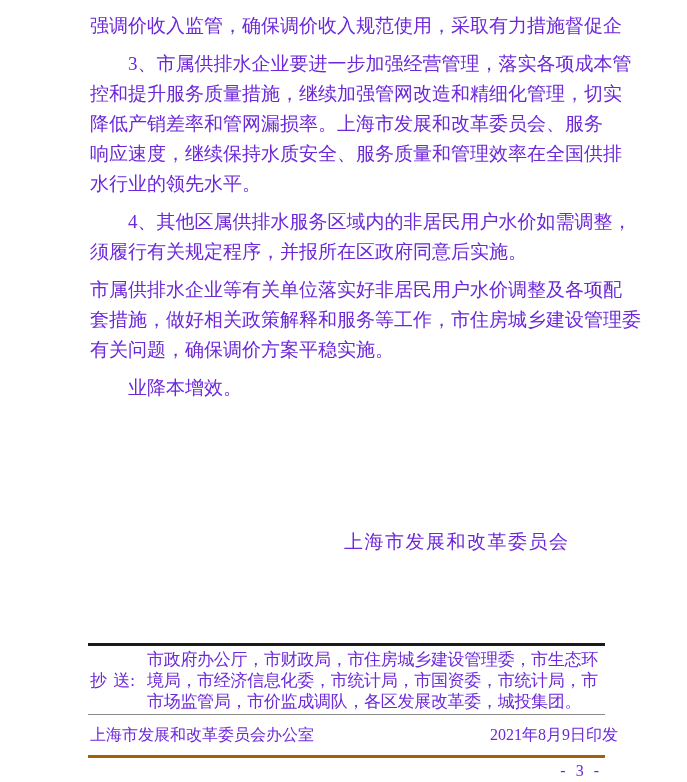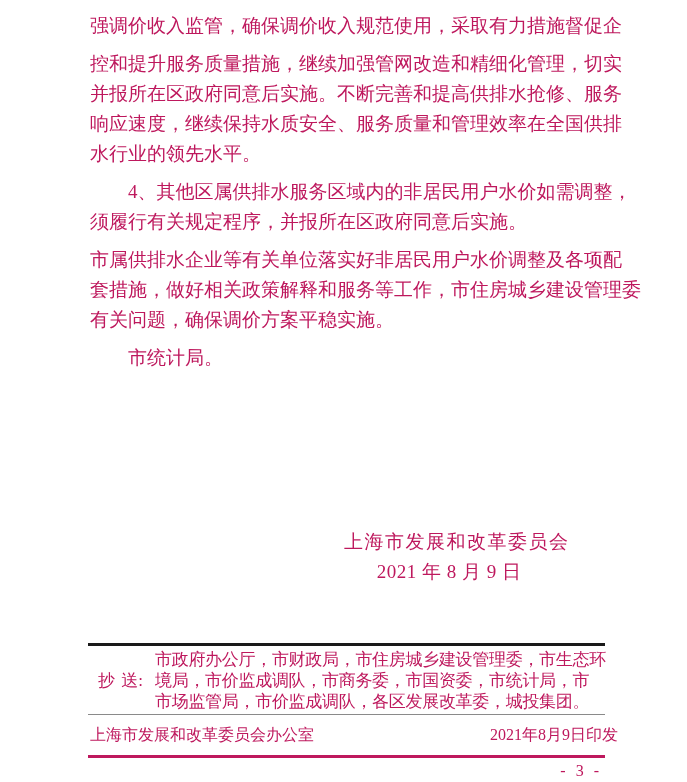--- a/index.html
+++ b/index.html
@@ -3,21 +3,21 @@
 <meta charset="utf-8">
 <style>
   html, body { margin: 0; padding: 0; background: #e8e8e8; }
   .page {
     position: relative;
     width: 687px;
     height: 782px;
     margin: 0 auto;
     background: #ffffff;
     font-family: "Liberation Serif", "DejaVu Serif", serif;
-    color: #be185d;
+    color: #6d28d9;
     overflow: hidden;
   }
 
   
   .doc-body {
     position: absolute;
     left: 90px;
     top: 11px;
     width: 540px;
     font-size: 19px;
@@ -67,34 +67,33 @@
     display: flex;
     align-items: center;
     font-size: 17px;
   }
   .cc-label {
     width: 50px;
     padding-left: 2px;
     flex: 0 0 auto;
     white-space: nowrap;
     word-spacing: 2px;
-    margin-left: 8px;
   }
   .cc-lines { margin-left: 7px; }
   .cc-line {
     height: 21px;
     line-height: 21px;
     white-space: nowrap;
     letter-spacing: -0.3px;
   }
   .colophon {
     display: flex;
     justify-content: space-between;
     align-items: center;
-    border-bottom: 3px solid #be185d;
+    border-bottom: 3px solid #a16207;
     padding: 10px 0 9px 0;
     font-size: 16px;
     text-align: center;
   }
   .colophon .office { padding-left: 2px; white-space: nowrap; }
   .colophon .print-date { margin-right: -13px; white-space: nowrap; }
 
   .page-num {
     position: absolute;
     right: 85px;
@@ -107,50 +106,50 @@
 </head>
 <body>
 
 <div class="page">
 
   <div class="doc-body">
     <div class="para">
       <div class="line">强调价收入监管，确保调价收入规范使用，采取有力措施督促企</div>
     </div>
     <div class="para">
+      <div class="line indent">3、市属供排水企业要进一步加强经营管理，落实各项成本管</div>
       <div class="line">控和提升服务质量措施，继续加强管网改造和精细化管理，切实</div>
-      <div class="line">并报所在区政府同意后实施。不断完善和提高供排水抢修、服务</div>
+      <div class="line">降低产销差率和管网漏损率。上海市发展和改革委员会、服务</div>
       <div class="line">响应速度，继续保持水质安全、服务质量和管理效率在全国供排</div>
       <div class="line">水行业的领先水平。</div>
     </div>
     <div class="para">
       <div class="line indent">4、其他区属供排水服务区域内的非居民用户水价如需调整，</div>
       <div class="line">须履行有关规定程序，并报所在区政府同意后实施。</div>
     </div>
     <div class="para">
       <div class="line">市属供排水企业等有关单位落实好非居民用户水价调整及各项配</div>
       <div class="line">套措施，做好相关政策解释和服务等工作，市住房城乡建设管理委</div>
       <div class="line">有关问题，确保调价方案平稳实施。</div>
     </div>
     <div class="para">
-      <div class="line indent">市统计局。</div>
+      <div class="line indent">业降本增效。</div>
     </div>
   </div>
 
   <div class="signature">
     <div class="sig-name">上海市发展和改革委员会</div>
-    <div class="sig-date">2021 年 8 月 9 日</div>
   </div>
 
   <div class="footer">
     <div class="cc-block">
       <div class="cc-label">抄 送:</div>
       <div class="cc-lines">
         <div class="cc-line">市政府办公厅，市财政局，市住房城乡建设管理委，市生态环</div>
-        <div class="cc-line">境局，市价监成调队，市商务委，市国资委，市统计局，市</div>
+        <div class="cc-line">境局，市经济信息化委，市统计局，市国资委，市统计局，市</div>
         <div class="cc-line">市场监管局，市价监成调队，各区发展改革委，城投集团。</div>
       </div>
     </div>
     <div class="colophon">
       <span class="office">上海市发展和改革委员会办公室</span>
       <span class="print-date">2021年8月9日印发</span>
     </div>
   </div>
 
   <div class="page-num">- 3 -</div>

